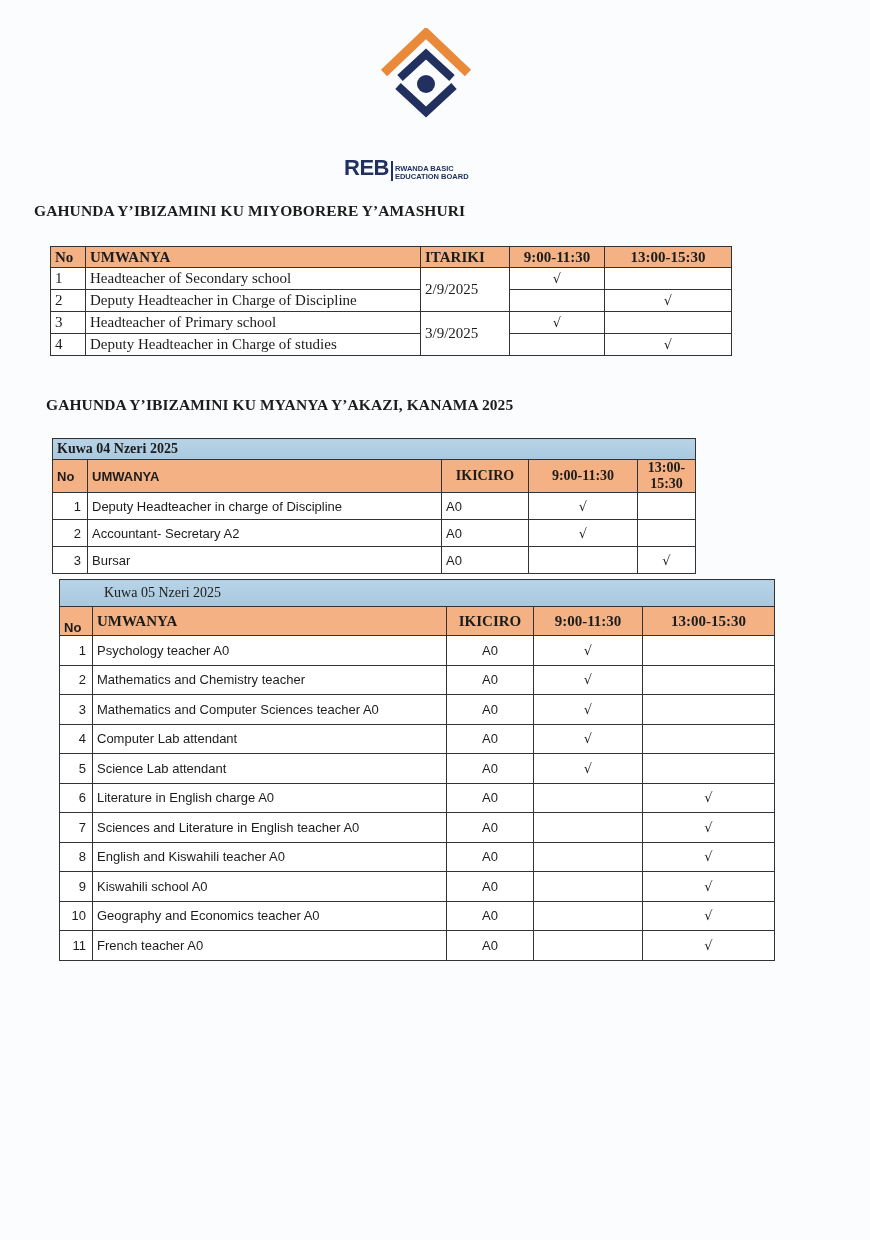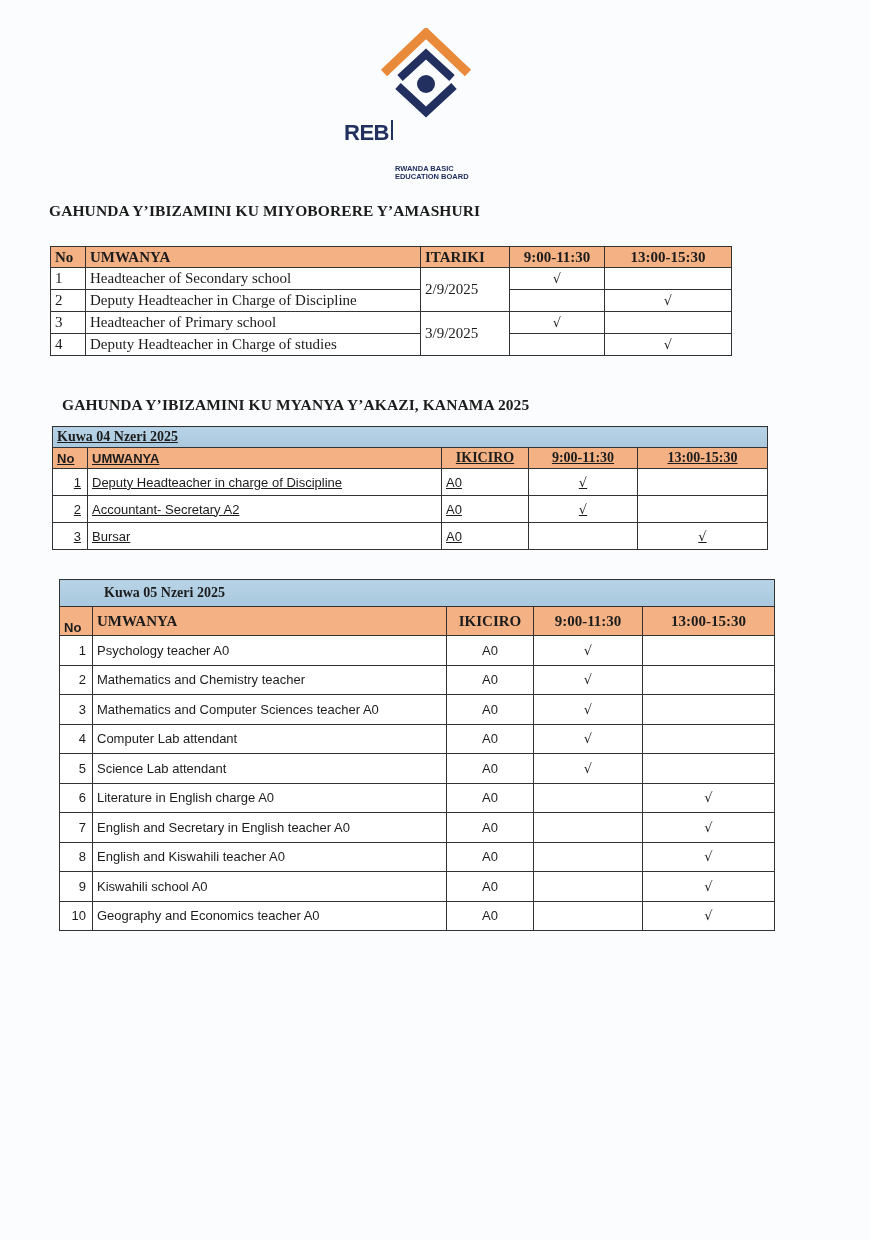--- a/index.html
+++ b/index.html
@@ -2,47 +2,47 @@
 <html><head>
 <meta charset="utf-8">
 <style>
   html, body { margin: 0; padding: 0; }
   body {
     width: 870px; height: 1240px; background: #fbfcfd; position: relative; overflow: hidden;
     font-family: "Liberation Serif", serif; color: #1c1c1c;
   }
   .logo { position: absolute; left: 340px; top: 28px; width: 180px; height: 120px; }
   .logo svg { position: absolute; left: 38px; top: 0; }
-  .reb { position: absolute; left: 4px; top: 92px; display: flex; align-items: flex-start; }
+  .reb { position: absolute; left: 4px; top: 92px; display: flex; align-items: flex-end; }
   .reb-big { font-family: "Liberation Sans", sans-serif; font-weight: 900; font-size: 22px; color: #21305f; letter-spacing: -0.5px; }
   .reb-bar { width: 2px; height: 20px; background: #21305f; margin: 0 2px; }
   .reb-small { font-family: "Liberation Sans", sans-serif; font-weight: 900; font-size: 7.5px; line-height: 8px; color: #21305f; margin-top: 45px; }
   h2 { position: absolute; margin: 0; font-size: 15.5px; font-weight: bold; letter-spacing: 0.1px; }
-  #h1 { left: 49px; top: 202px; }
-  #h2 { left: 62px; top: 396px; text-align: center; }
+  #h1 { left: 34px; top: 202px; }
+  #h2 { left: 46px; top: 396px; text-align: center; }
 
   table { border-collapse: collapse; position: absolute; }
   td, th { border: 1.4px solid #333; padding: 0 4px; }
   .t1 { left: 50px; top: 246px; font-size: 15px; }
   .t1 th { background: #f4b183; text-align: left; font-weight: bold; height: 20px; }
   .t1 td { height: 21px; background: #fff; }
   .t1 .c { text-align: center; }
   .t1 .tick { font-family: "DejaVu Sans", sans-serif; font-size: 13px; }
 
-  .t2 { left: 52px; top: 426px; width: 716px; font-family: "Liberation Sans", sans-serif; font-size: 13px; text-decoration: underline; }
+  .t2 { left: 52px; top: 438px; width: 644px; font-family: "Liberation Sans", sans-serif; font-size: 13px; }
   .t2 .day td { background: linear-gradient(#b8d3e6, #a9c8de); font-family: "Liberation Serif", serif; font-weight: bold; font-size: 14px; height: 20px; }
   .t2 .hd td { background: #f4b183; font-family: "Liberation Serif", serif; font-weight: bold; font-size: 14px; height: 20px; }
   .t2 .hd td.nohd { font-family: "Liberation Sans", sans-serif; font-size: 13px; }
   .t2 .r td { background: #fff; height: 26px; }
   .t2 .r td.no { text-align: right; padding-right: 6px; }
   .t2 .c { text-align: center; }
   .t2 .tick { font-family: "DejaVu Sans", sans-serif; font-size: 13px; }
 
   .t3 { left: 59px; top: 579px; width: 716px; font-family: "Liberation Sans", sans-serif; font-size: 13px; }
-  .t3 .day td { background: linear-gradient(#b8d3e6, #a9c8de); font-family: "Liberation Serif", serif; font-weight: bold; font-size: 14px; height: 26px; padding-left: 44px; }
+  .t3 .day td { background: linear-gradient(#b8d3e6, #a9c8de); font-family: "Liberation Serif", serif; font-weight: normal; font-size: 14px; height: 26px; padding-left: 44px; }
   .t3 .hd td { background: #f4b183; font-family: "Liberation Serif", serif; font-weight: bold; font-size: 15px; height: 28px; }
   .t3 .hd td.nohd { font-family: "Liberation Sans", sans-serif; font-size: 13px; vertical-align: bottom; }
   .t3 .r td { background: #fff; height: 28.5px; }
   .t3 .r td.no { text-align: right; padding-right: 6px; }
   .t3 .c { text-align: center; }
   .t3 .tick { font-family: "DejaVu Sans", sans-serif; font-size: 13px; }
 </style>
 </head>
 <body>
 
@@ -193,21 +193,21 @@
       </tr>
       <tr class="r">
         <td class="no">6</td>
         <td>Literature in English charge A0</td>
         <td class="c">A0</td>
         <td class="c tick"></td>
         <td class="c tick">√</td>
       </tr>
       <tr class="r">
         <td class="no">7</td>
-        <td>English and Secretary in English teacher A0</td>
+        <td>Sciences and Literature in English teacher A0</td>
         <td class="c">A0</td>
         <td class="c tick"></td>
         <td class="c tick">√</td>
       </tr>
       <tr class="r">
         <td class="no">8</td>
         <td>English and Kiswahili teacher A0</td>
         <td class="c">A0</td>
         <td class="c tick"></td>
         <td class="c tick">√</td>
@@ -219,14 +219,21 @@
         <td class="c tick"></td>
         <td class="c tick">√</td>
       </tr>
       <tr class="r">
         <td class="no">10</td>
         <td>Geography and Economics teacher A0</td>
         <td class="c">A0</td>
         <td class="c tick"></td>
         <td class="c tick">√</td>
       </tr>
+      <tr class="r">
+        <td class="no">11</td>
+        <td>French teacher A0</td>
+        <td class="c">A0</td>
+        <td class="c tick"></td>
+        <td class="c tick">√</td>
+      </tr>
     </tbody>
 </table>
 
 </body></html>

